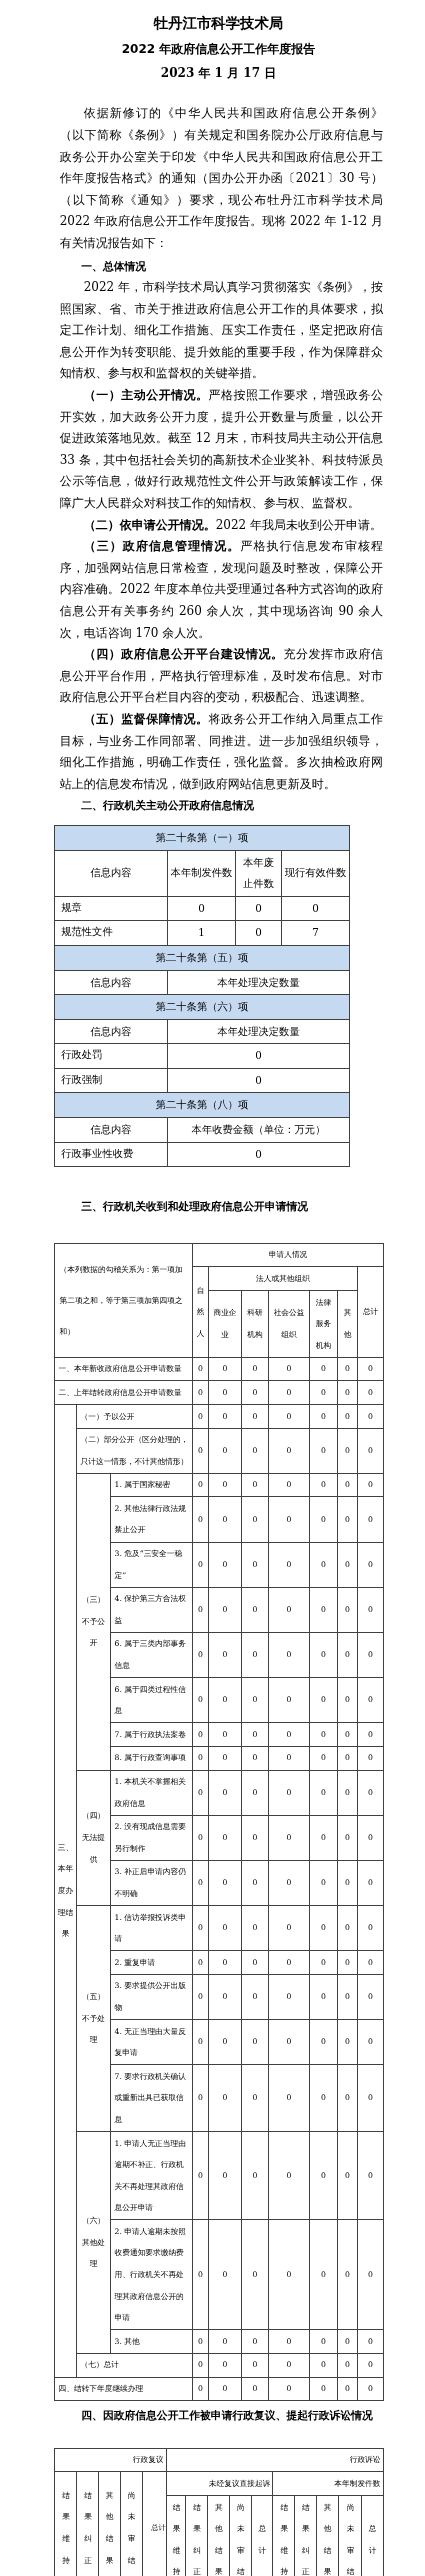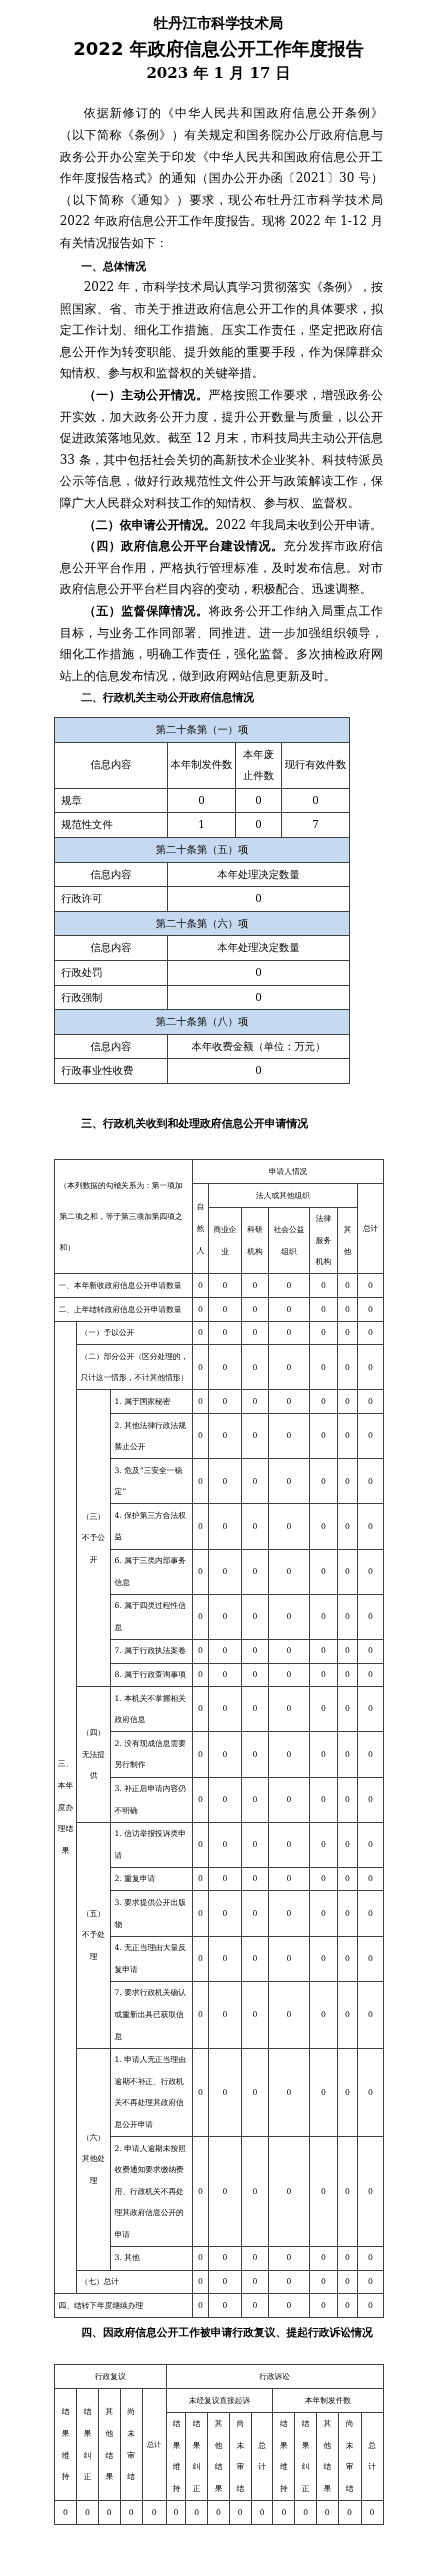--- a/index.html
+++ b/index.html
@@ -4,64 +4,65 @@
 <style>
   html,body { margin:0; padding:0; background:#ffffff; }
   .page {
     width:426px; height:2813px; margin:0 auto; background:#fff;
     font-family:"DejaVu Serif","Liberation Serif",serif; color:#000;
     box-sizing:border-box; padding:0 43px 0 54px; overflow:hidden;
   }
   .title1 { font-family:"DejaVu Sans","Liberation Sans",sans-serif; font-weight:bold;
     font-size:14.4px; line-height:20.6px; text-align:center; margin:0; padding-top:13.4px; }
   .title2 { font-family:"DejaVu Sans","Liberation Sans",sans-serif; font-weight:bold;
-    font-size:18px; line-height:20.6px; text-align:center; margin:5.2px 0 0 0; }
-  .date { text-align:center; font-weight:bold; font-size:15px; line-height:14.4px; margin:6.2px 0 23px 0; }
+    font-size:12px; line-height:20.6px; text-align:center; margin:5.2px 0 0 0; }
+  .date { text-align:center; font-weight:bold; font-size:12px; line-height:14.4px; margin:6.2px 0 23px 0; }
   p.body { font-size:12px; line-height:21.6px; text-align:justify; text-indent:2em;
     margin:0 0 0 5.7px; }
   p.body b { font-family:"DejaVu Sans","Liberation Sans",sans-serif; }
   .h2 { font-family:"DejaVu Sans","Liberation Sans",sans-serif; font-weight:bold;
     font-size:10.8px; line-height:21.6px; text-indent:2em; margin:0 0 0 5.7px; text-align:justify; }
   .mt32 { margin-top:1px; } .mt0 { margin-top:0; } .mt57 { margin-top:29px; }
   .mt8  { margin-top:4.1px; } .mt20 { margin-top:10.3px; }
   table { border-collapse:collapse; table-layout:fixed; }
   td { box-sizing:border-box; }
   
   .t20 { width:295px; margin-top:8px; font-size:10.3px; border:1px solid #404040; }
   .t20 td { border:0.5px solid #404040; line-height:21.6px; padding:1px 2.1px; text-align:center; word-break:break-all; }
-  .t20 td.lbl { text-align:left; padding-left:6.2px; }
+  .t20 td.lbl { text-align:left; padding-left:6.2px;font-family:Liberation Mono, monospace; }
   .t20 tr.blue td { background:#c5d9f1; }
   
   .big { width:329px; margin-top:25px; font-size:7.7px; border:1px solid #404040; }
   .big td { border:0.5px solid #404040; line-height:21.6px; padding:0.5px 2.1px; text-align:center; word-break:break-all; }
   .big td.lbl { text-align:left; padding:0.5px 3.6px; }
   .big td.note { text-align:left; line-height:31px; padding:3.1px 4.6px; }
   .big td.vlab { padding:0.5px 1px; }
   .big td.glab { padding:0.5px 3.1px; }
   
   .jud { width:329px; margin-top:21px; font-size:7.7px; border:1px solid #404040; }
-  .jud td { border:0.5px solid #404040; line-height:21.6px; padding:0.5px 2.1px; text-align:center; word-break:break-all; }
+  .jud td { border:0.5px solid #404040; line-height:21.6px; padding:0.5px 2.1px; text-align:right; word-break:break-all; }
   .jud td.vh { padding:0.5px 6.2px; }
   .jud td.nw { white-space:nowrap; padding:0.5px 0; font-size:7.2px; }
 </style>
 </head>
 <body>
 
 <div class="page">
 
   <h1 class="title1">牡丹江市科学技术局</h1>
   <h1 class="title2">2022 年政府信息公开工作年度报告</h1>
   <div class="date">2023 年 1 月 17 日</div>
 
   <p class="body">依据新修订的《中华人民共和国政府信息公开条例》（以下简称《条例》）有关规定和国务院办公厅政府信息与政务公开办公室关于印发《中华人民共和国政府信息公开工作年度报告格式》的通知（国办公开办函〔2021〕30 号）（以下简称《通知》）要求，现公布牡丹江市科学技术局 2022 年政府信息公开工作年度报告。现将 2022 年 1-12 月有关情况报告如下：</p>
 
   <h2 class="h2 mt32">一、总体情况</h2>
   <p class="body">2022 年，市科学技术局认真学习贯彻落实《条例》，按照国家、省、市关于推进政府信息公开工作的具体要求，拟定工作计划、细化工作措施、压实工作责任，坚定把政府信息公开作为转变职能、提升效能的重要手段，作为保障群众知情权、参与权和监督权的关键举措。</p>
   <p class="body"><b>（一）主动公开情况。</b><span>严格按照工作要求，增强政务公开实效，加大政务公开力度，提升公开数量与质量，以公开促进政策落地见效。截至 12 月末，市科技局共主动公开信息 33 条，其中包括社会关切的高新技术企业奖补、科技特派员公示等信息，做好行政规范性文件公开与政策解读工作，保障广大人民群众对科技工作的知情权、参与权、监督权。</span></p>
   <p class="body"><b>（二）依申请公开情况。</b><span>2022 年我局未收到公开申请。</span></p>
+  <p class="body"><b>（三）政府信息管理情况。</b><span>严格执行信息发布审核程序，加强网站信息日常检查，发现问题及时整改，保障公开内容准确。2022 年度本单位共受理通过各种方式咨询的政府信息公开有关事务约 260 余人次，其中现场咨询 90 余人次，电话咨询 170 余人次。</span></p>
   <p class="body mt20"><b>（四）政府信息公开平台建设情况。</b><span>充分发挥市政府信息公开平台作用，严格执行管理标准，及时发布信息。对市政府信息公开平台栏目内容的变动，积极配合、迅速调整。</span></p>
   <p class="body"><b>（五）监督保障情况。</b><span>将政务公开工作纳入局重点工作目标，与业务工作同部署、同推进。进一步加强组织领导，细化工作措施，明确工作责任，强化监督。多次抽检政府网站上的信息发布情况，做到政府网站信息更新及时。</span></p>
 
   <h2 class="h2 mt0">二、行政机关主动公开政府信息情况</h2>
 
   <table class="t20">
     <colgroup>
         <col style="width:113px">
         <col style="width:68px">
         <col style="width:46px">
@@ -88,24 +89,20 @@
       <td>1</td>
       <td>0</td>
       <td>7</td>
     </tr>
     <tr class="blue">
           <td colspan="4">第二十条第（五）项</td>
         </tr>
     <tr>
       <td>信息内容</td>
       <td colspan="3">本年处理决定数量</td>
-    </tr>
-    <tr>
-      <td class="lbl">行政许可</td>
-      <td colspan="3">0</td>
     </tr>
     <tr class="blue">
           <td colspan="4">第二十条第（六）项</td>
         </tr>
     <tr>
       <td>信息内容</td>
       <td colspan="3">本年处理决定数量</td>
     </tr>
     <tr>
       <td class="lbl">行政处罚</td>

